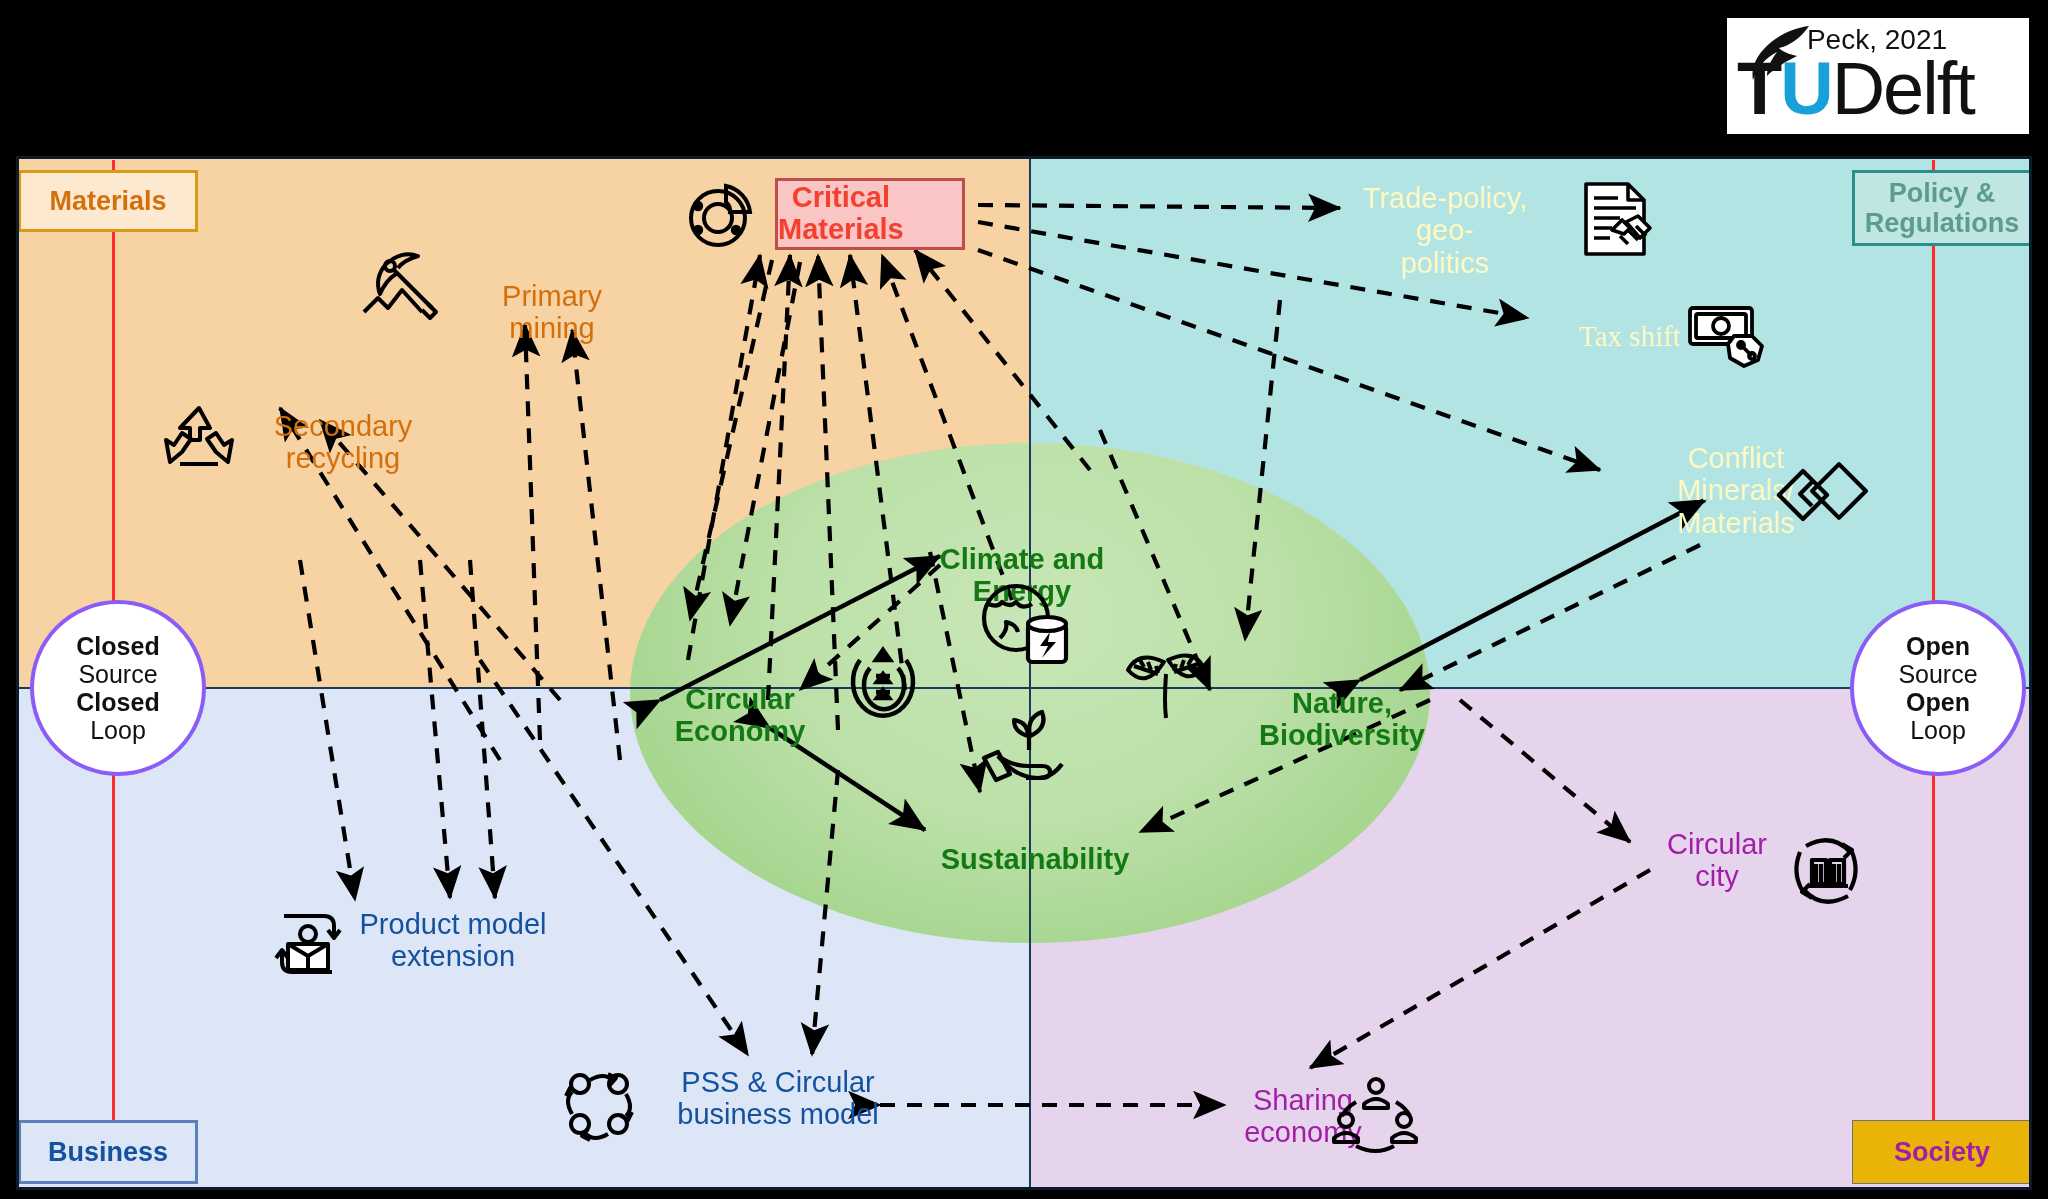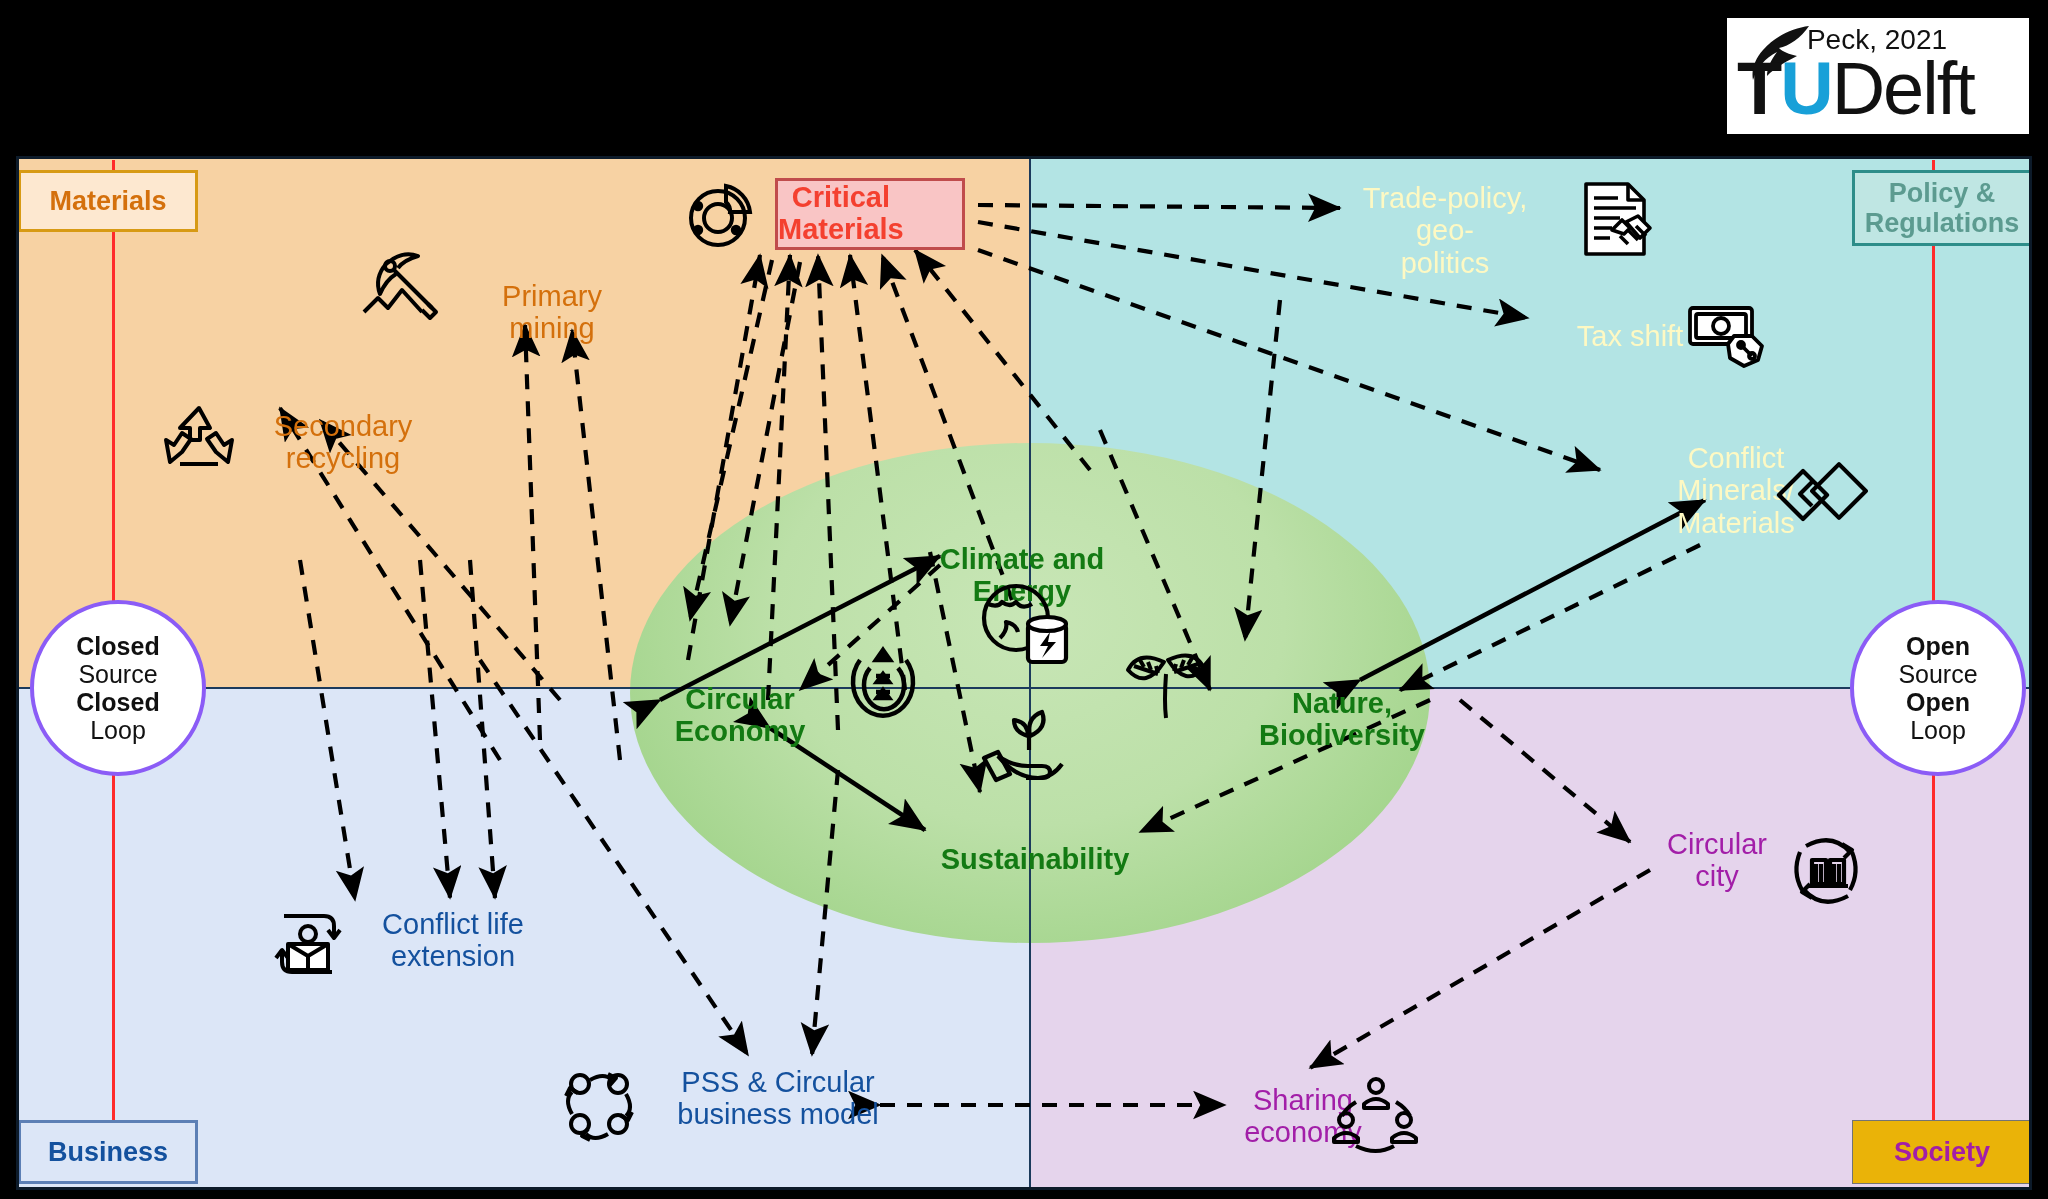--- a/index.html
+++ b/index.html
@@ -280,21 +280,21 @@
     <svg width="80" height="82" viewBox="0 0 80 82" stroke="#000" stroke-width="3.6" fill="none" stroke-linejoin="round">
       <path d="M8,6 L50,6 L66,22 L66,76 L8,76 z" fill="#fff"></path>
       <path d="M50,6 L50,22 L66,22"></path>
       <path d="M16,20 L40,20 M16,30 L58,30 M16,40 L42,40 M16,50 L34,50 M16,60 L32,60"></path>
       <path d="M34,52 l10,-10 l8,8 l-6,6 z" fill="#fff"></path>
       <path d="M48,44 l12,-6 l12,12 l-10,10 z" fill="#fff"></path>
       <path d="M42,58 l8,8 M50,52 l10,10 M58,48 l10,10"></path>
     </svg>
   </div>
 
-  <div class="node teal" style="left:1540px;top:320px;width:180px;">
+  <div class="node teal" style="left:1540px;top:320px;width:180px;font-family:Liberation Serif, serif;">
     <div>Tax shift</div>
   </div>
   <div class="ico" style="left:1686px;top:300px;">
     <svg width="86" height="70" viewBox="0 0 86 70" stroke="#000" stroke-width="3.8" fill="none" stroke-linejoin="round">
       <rect x="4" y="8" width="62" height="36" rx="3" fill="#fff"></rect>
       <rect x="10" y="14" width="50" height="24" rx="2"></rect>
       <circle cx="35" cy="26" r="8"></circle>
       <path d="M48,36 l18,0 l10,10 l-4,14 l-14,6 l-14,-8 l-2,-14 z" fill="#fff"></path>
       <path d="M54,44 l12,12"></path>
       <circle cx="55" cy="45" r="3"></circle>
@@ -309,21 +309,21 @@
   </div>
   <div class="ico" style="left:1778px;top:452px;">
     <svg width="92" height="80" viewBox="0 0 92 80" stroke="#000" stroke-width="4.2" fill="none" stroke-linejoin="round">
       <rect x="8" y="26" width="34" height="34" transform="rotate(-45 25 43)"></rect>
       <rect x="42" y="20" width="38" height="38" transform="rotate(-45 61 39)"></rect>
       <path d="M34,30 L22,42 L34,54"></path>
     </svg>
   </div>
 
   <div class="node blue" style="left:348px;top:908px;width:210px;">
-    <div>Conflict life</div>
+    <div>Product model</div>
     <div>extension</div>
   </div>
   <div class="ico" style="left:264px;top:900px;">
     <svg width="88" height="88" viewBox="0 0 88 88" stroke="#000" stroke-width="4" fill="none" stroke-linejoin="round">
       <path d="M20,16 L60,16 q10,0 10,10 L70,36"></path>
         <path d="M64,30 l6,8 l6,-8"></path>
       <path d="M68,72 L28,72 q-10,0 -10,-10 L18,52"></path>
         <path d="M24,58 l-6,-8 l-6,8"></path>
       <circle cx="44" cy="34" r="8"></circle>
       <path d="M24,44 L64,44 L64,70 L24,70 z" fill="#fff"></path>

